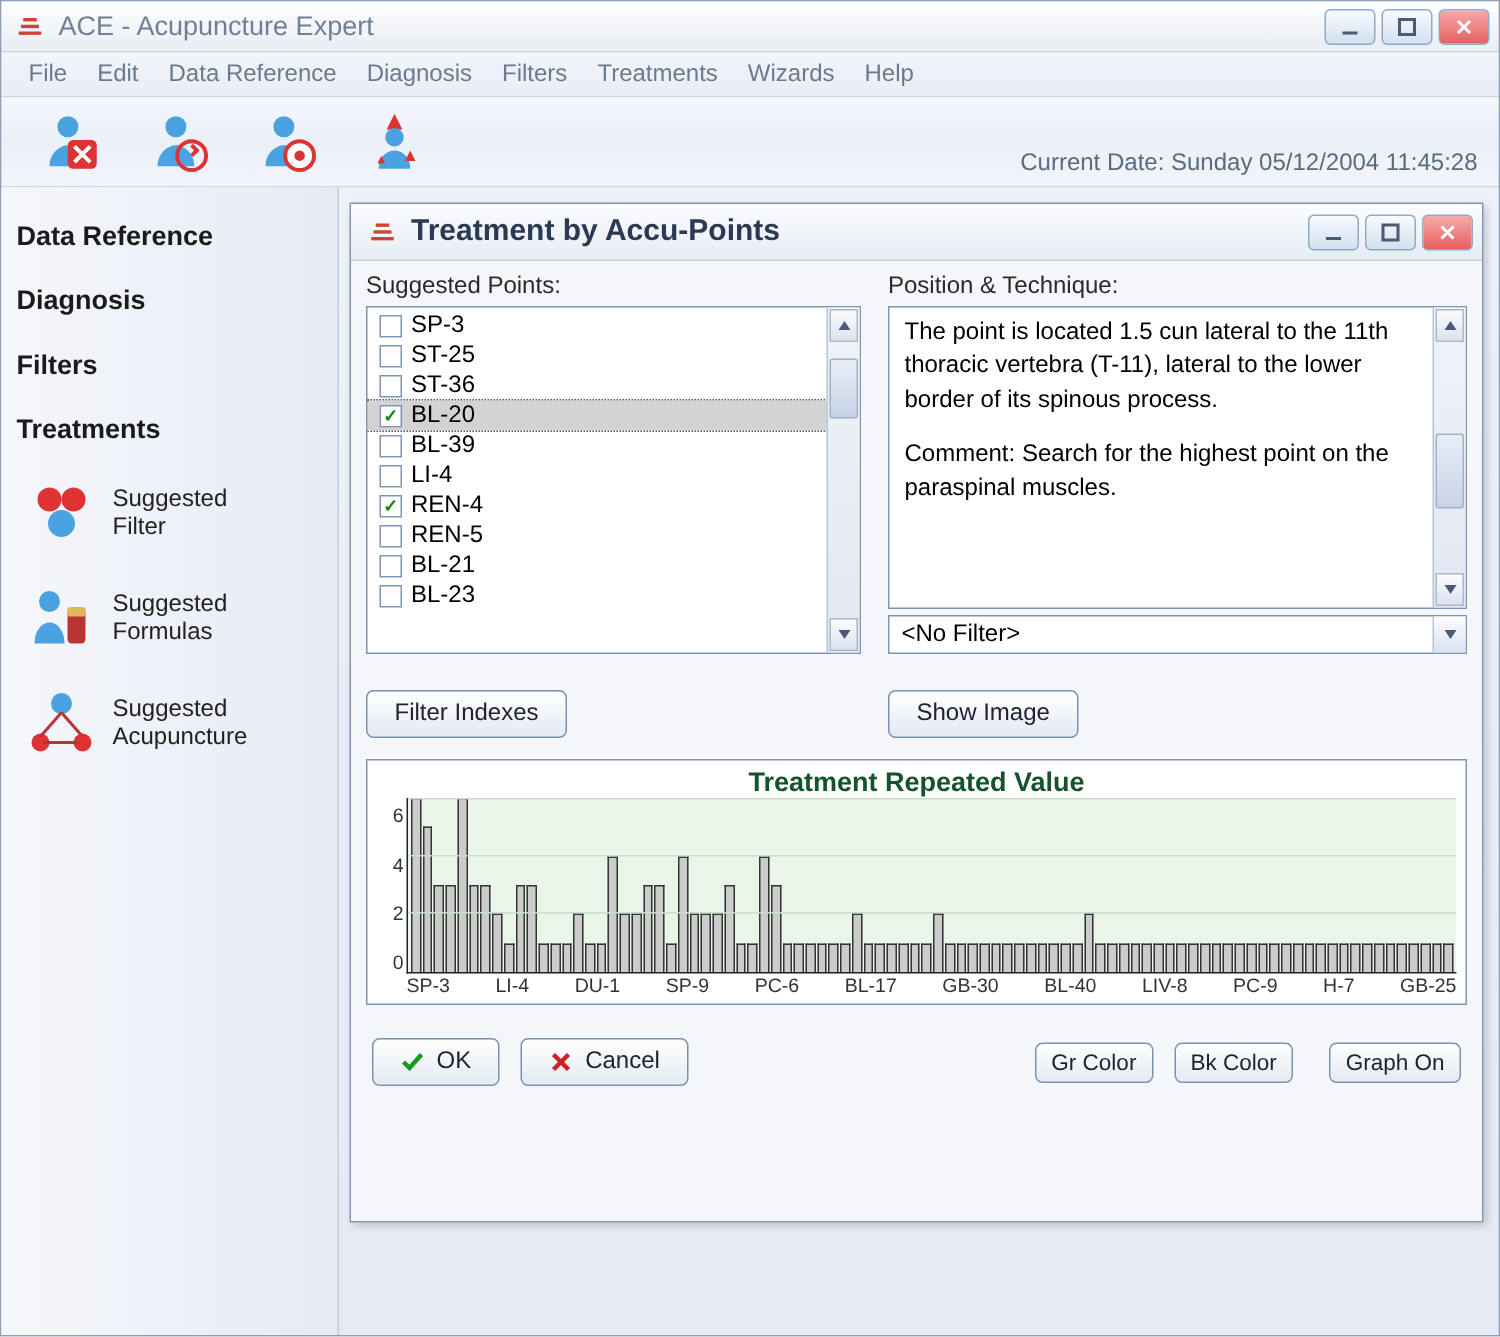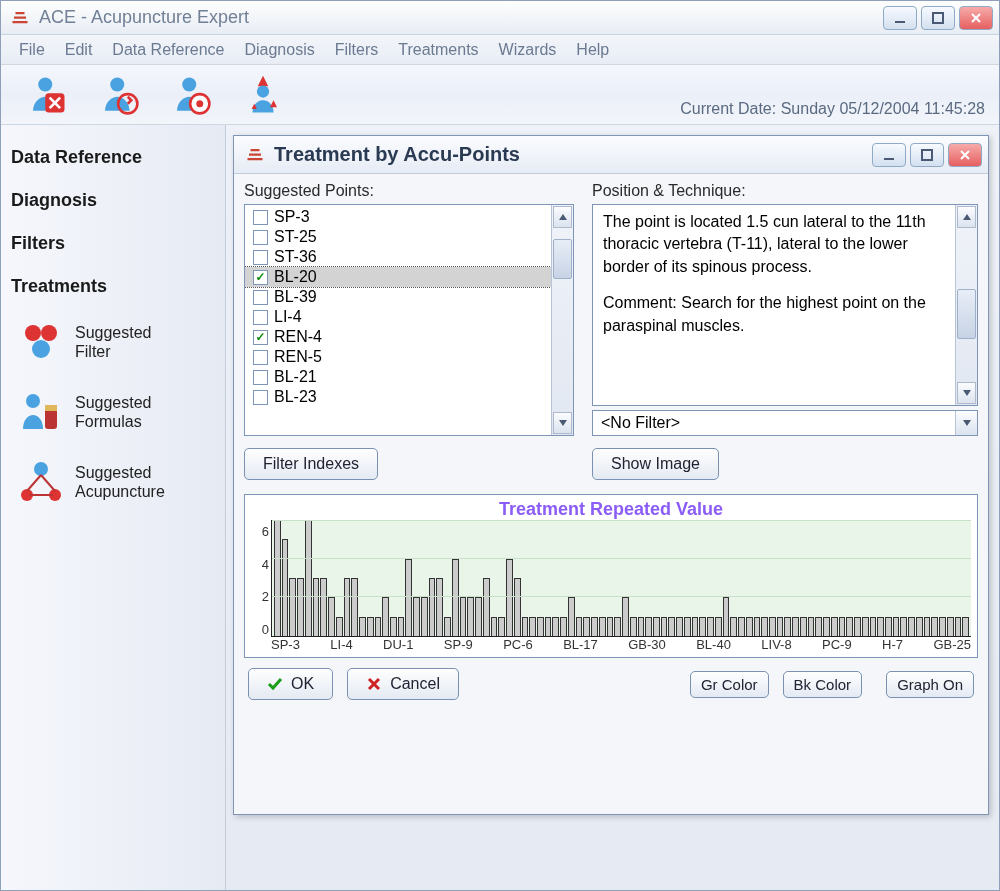--- a/index.html
+++ b/index.html
@@ -166,32 +166,32 @@
 .filter-select .dd {
   width: 22px; height: 100%; border-left: 1px solid #b8c4d6;
   display:flex;align-items:center;justify-content:center;
   background: linear-gradient(#fbfcfe,#dbe3ef); cursor:pointer;
 }
 
 .btn {
   border: 1px solid #7b91b2; border-radius: 5px;
   background: linear-gradient(#fefefe,#e4eaf3);
   padding: 6px 18px; font-size: 16px; color: #223;
-  cursor: pointer; display: inline-flex; align-items: center; gap: 8px;
+  cursor: pointer; display: inline-flex; align-items: center; gap: 8px; margin-top: 12px;
 }
 .btn-row { display: flex; gap: 14px; margin-top: 12px; }
 .btn.small { padding: 4px 10px; font-size: 15px; }
 
 .chart-panel {
   margin-top: 14px;
   border: 1px solid #7f95b5;
   background: #fff;
   padding: 4px 6px 2px 6px;
 }
-.chart-title { text-align: center; font-size: 18px; font-weight: bold; color: #8b5cf6; }
+.chart-title { text-align: center; font-size: 18px; font-weight: bold; color: #14532d; }
 .chart-area {
   height: 135px; position: relative;
   display: flex;
 }
 .yaxis {
   width: 20px; display: flex; flex-direction: column; justify-content: space-between;
   font-size: 13px; color: #333; padding: 4px 2px 18px 0; text-align: right;
 }
 .plot {
   flex:1; position: relative; border-left: 1px solid #222; border-bottom: 1px solid #222;

